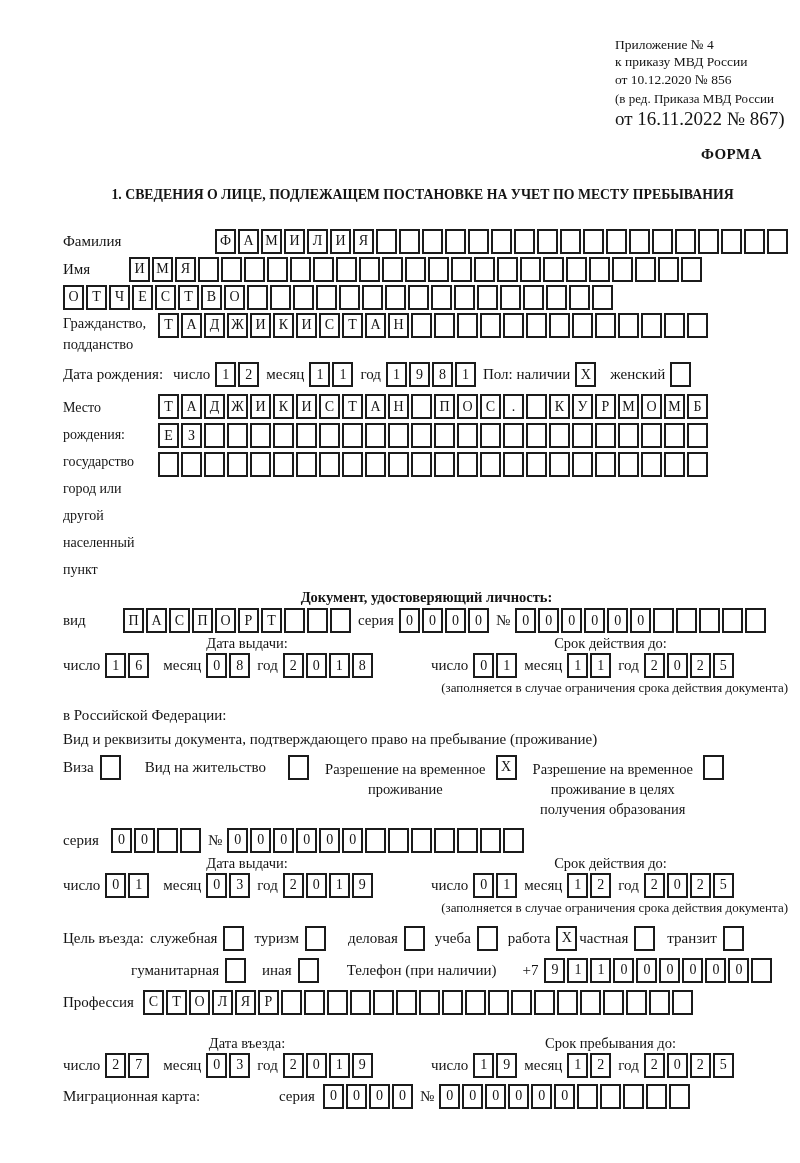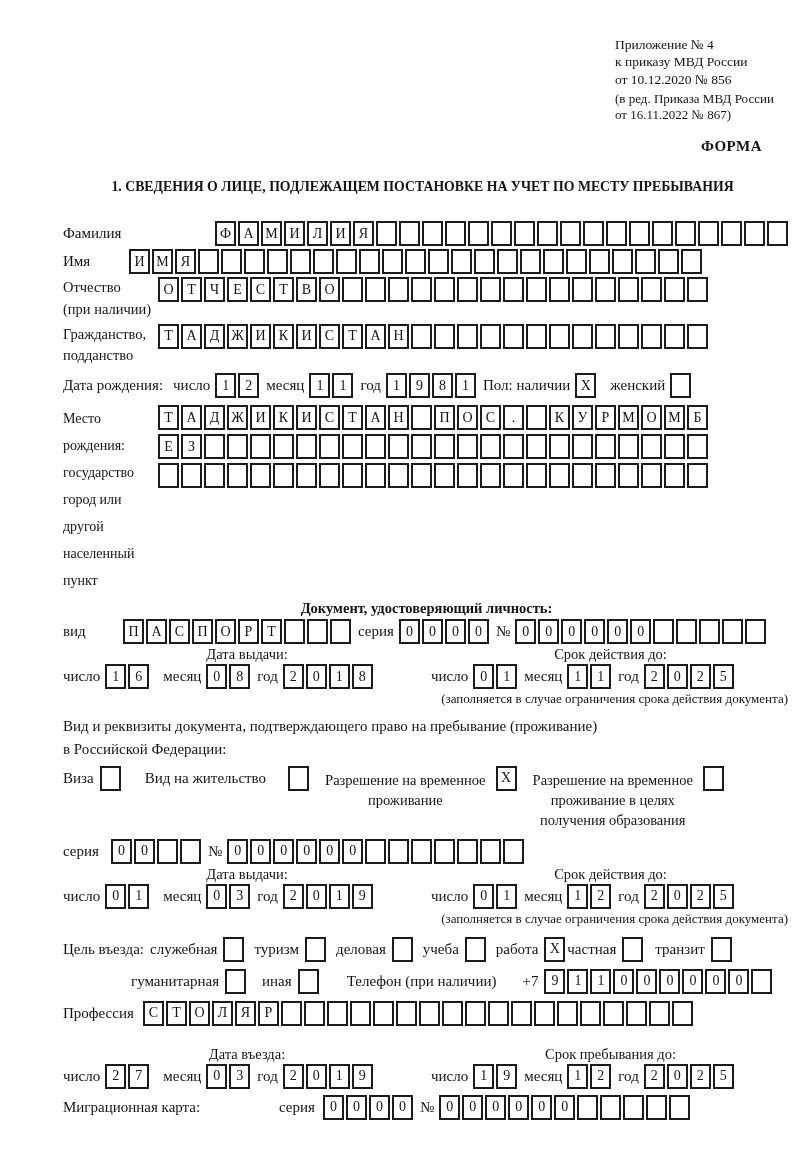--- a/index.html
+++ b/index.html
@@ -6,21 +6,21 @@
   html,body { margin:0; padding:0; }
   body {
     width:800px; height:1163px; background:#ffffff; color:#141414;
     font-family:"Liberation Serif", serif; font-size:15px;
   }
   .page { width:800px; height:1163px; padding:36px 10px 0 63px; overflow:hidden; position:relative; }
 
   
   .appendix { margin-left:552px; line-height:1.28; font-size:13.5px; }
   .appendix .ed { font-size:13px; margin-top:3px; }
-  .appendix .ed2 { font-size:13px; }
+  .appendix .ed2 { font-size:19px; }
   .forma { text-align:right; padding-right:28px; font-weight:bold; font-size:15px; margin-top:14px; letter-spacing:.5px; }
 
   .title { text-align:center; font-weight:bold; font-size:15.5px; margin-top:20px; line-height:1.45; }
   .blank-line { display:inline-block; width:52px; border-bottom:2px solid #3a3a3a; height:12px; margin-left:8px; }
 
   .sec-heading { font-weight:bold; font-size:13.8px; margin-top:24px; text-align:center; white-space:nowrap; margin-left:-8px; }
 
   
   .boxes { display:inline-flex; flex-wrap:nowrap; }
   .box {
@@ -142,24 +142,20 @@
         <span class="box"></span>
         <span class="box"></span>
         <span class="box"></span>
         <span class="box"></span>
         <span class="box"></span>
         <span class="box"></span>
       </span>
   </div>
 
   <div class="frow">
-    <span class="lbl lc95 stack-lbl" style="padding-top:0;">
-      <span>Отчество</span><br>
-      <span>(при наличии)</span>
-    </span>
     <span class="boxes">
         <span class="box">О</span>
         <span class="box">Т</span>
         <span class="box">Ч</span>
         <span class="box">Е</span>
         <span class="box">С</span>
         <span class="box">Т</span>
         <span class="box">В</span>
         <span class="box">О</span>
         <span class="box"></span>
@@ -413,22 +409,22 @@
             <span class="box">0</span>
             <span class="box">2</span>
             <span class="box">5</span>
           </span>
       </div>
     </div>
   </div>
   <div class="note">(заполняется в случае ограничения срока действия документа)</div>
 
   <div class="para">
+    <div>в Российской Федерации:</div>
     <div>Вид и реквизиты документа, подтверждающего право на пребывание (проживание)</div>
-    <div>в Российской Федерации:</div>
   </div>
 
   <div class="opts">
     <div class="opt">
       <span class="olabel">Виза</span>
       <span class="gap6"></span>
       <span class="boxes">
           <span class="box"></span>
         </span>
     </div>
@@ -542,21 +538,21 @@
   <div class="purpose-row">
     <span class="plabel">Цель въезда:</span>
     <span class="plabel">служебная</span>
     <span class="boxes">
         <span class="box"></span>
       </span>
     <span class="plabel" style="padding-left:8px;">туризм</span>
     <span class="boxes">
         <span class="box"></span>
       </span>
-    <span class="plabel" style="padding-left:8px;">деловая</span>
+    <span class="plabel" style="padding-left:8px;margin-left:12px;">деловая</span>
     <span class="boxes">
         <span class="box"></span>
       </span>
     <span class="plabel" style="padding-left:8px;">учеба</span>
     <span class="boxes">
         <span class="box"></span>
       </span>
     <span class="plabel" style="padding-left:8px;">работа</span>
     <span class="boxes">
         <span class="box">X</span>

